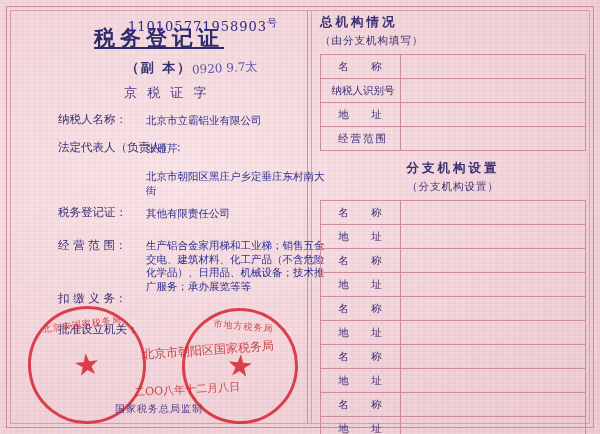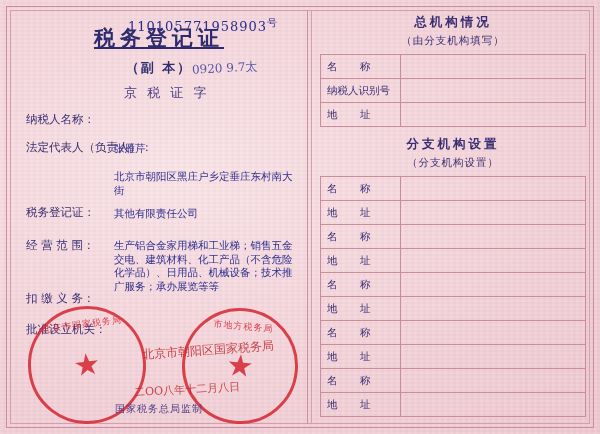--- a/index.html
+++ b/index.html
@@ -74,21 +74,21 @@
     font-size:13px;color:#4a3c86;letter-spacing:3px;
   }
   .certno{
     position:absolute;left:114px;top:4px;
     font-size:13px;color:#2b2b8c;letter-spacing:1px;
     font-family:"DejaVu Serif","Liberation Serif",serif;
   }
   .certno .sup{font-size:10px;vertical-align:super;}
 
   .rows{position:absolute;left:12px;top:100px;width:278px;}
-  .row{position:relative;min-height:21px;margin-bottom:7px;}
+  .row{position:relative;min-height:21px;margin-bottom:7px;margin-left:32px;}
   .row .label{
     position:absolute;left:0;top:0;width:86px;
     font-family:"DejaVu Serif","Liberation Serif",serif;
     font-size:11.5px;color:#3a2f72;letter-spacing:0px;
     white-space:nowrap;
   }
   .row .value{
     position:absolute;left:88px;top:1px;width:188px;
     font-size:10.5px;color:#2e2e8e;line-height:14px;
     font-family:"DejaVu Sans","Liberation Sans",sans-serif;
@@ -127,38 +127,37 @@
     position:absolute;left:0;right:0;bottom:6px;text-align:center;
     font-family:"DejaVu Serif","Liberation Serif",serif;
     font-size:10px;color:#4a3c86;letter-spacing:1px;
   }
 
   
   .right{
     position:absolute;left:320px;top:14px;width:266px;height:406px;
   }
   .rhead{
-    text-align:center;
     font-family:Liberation Sans, sans-serif;
     color:#3a2f72;
   }
   .rhead .h1{font-size:12.5px;letter-spacing:3px;font-weight:bold;}
   .rhead .h2{font-size:10.5px;letter-spacing:1px;margin-top:3px;}
   .tbl{
     width:100%;border-collapse:collapse;margin-top:6px;
     table-layout:fixed;
   }
   .tbl td{
     border:1px solid #c98d9e;
     height:21px;
     font-family:"DejaVu Serif","Liberation Serif",serif;
     font-size:10.5px;color:#3a2f72;
   }
   .tbl td.k{
-    width:72px;letter-spacing:6px;
+    width:72px;text-align:center;letter-spacing:6px;
     padding-left:6px;
   }
   .tbl td.v{background:transparent;}
   .sec2{
     text-align:center;margin-top:9px;margin-bottom:6px;
     font-family:Liberation Mono, monospace;color:#3a2f72;
   }
   .sec2 .h1{font-size:12.5px;letter-spacing:3px;font-weight:bold;}
   .sec2 .h2{font-size:10.5px;letter-spacing:1px;margin-top:3px;}
 </style>
@@ -180,20 +179,21 @@
     <div class="certline">
       <span class="lbl">京 税 证 字</span>
     </div>
     <div class="certno">
       <span>110105771958903</span><span class="sup">号</span>
     </div>
 
     <div class="rows">
       <div class="row">
         <span class="label">纳税人名称：</span>
+        <span class="value">北京市立霸铝业有限公司</span>
       </div>
       <div class="row">
         <span class="label">法定代表人（负责人）：</span>
         <span class="value">张雁芹</span>
       </div>
       <div class="row" style="min-height:30px">
         <span class="value">北京市朝阳区黑庄户乡定垂庄东村南大街</span>
       </div>
       <div class="row" style="min-height:26px">
         <span class="label">税务登记证：</span>
@@ -240,20 +240,24 @@
           <td class="v"></td>
         </tr>
         <tr>
           <td class="k" style="letter-spacing:0px">纳税人识别号</td>
           <td class="v"></td>
         </tr>
         <tr>
           <td class="k">地　址</td>
           <td class="v"></td>
         </tr>
+        <tr>
+          <td class="k" style="letter-spacing:2px">经营范围</td>
+          <td class="v"></td>
+        </tr>
       </tbody>
     </table>
 
     <div class="sec2">
       <div class="h1">分支机构设置</div>
       <div class="h2">（分支机构设置）</div>
     </div>
     <table class="tbl">
       <tbody>
         <tr>

